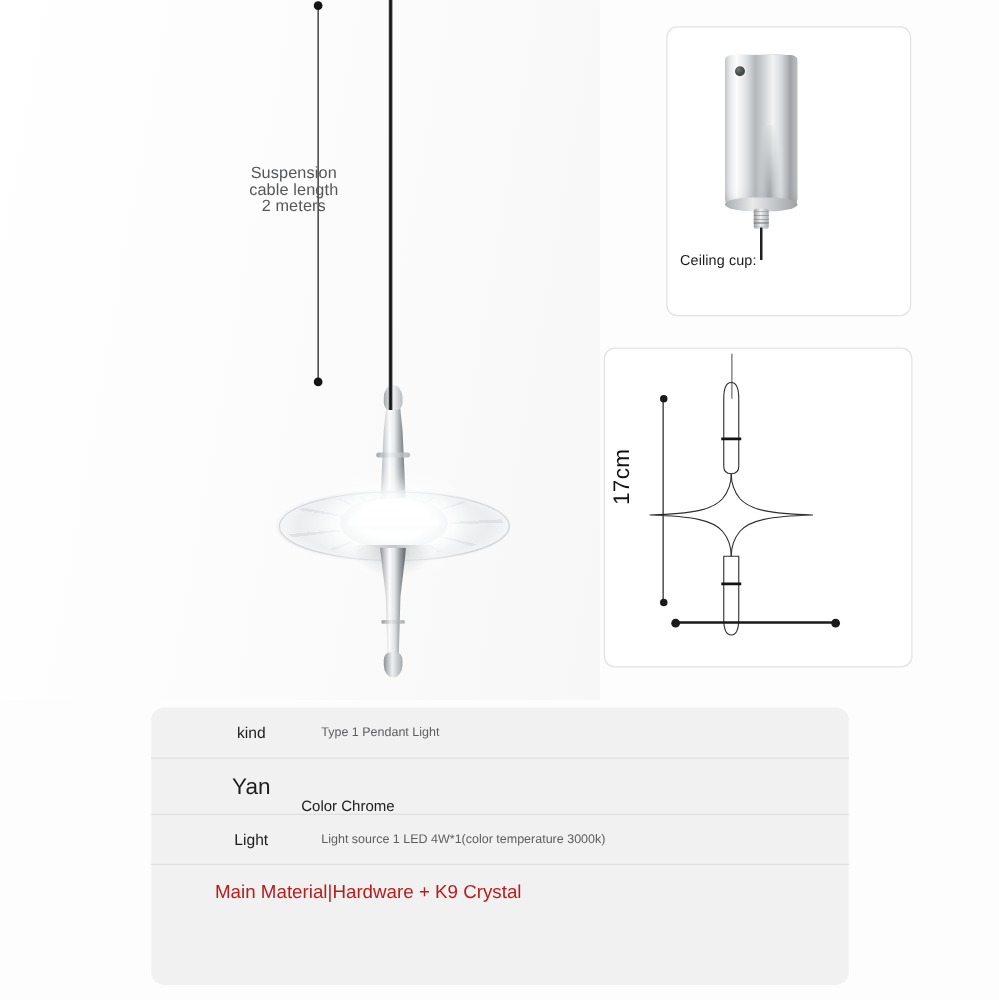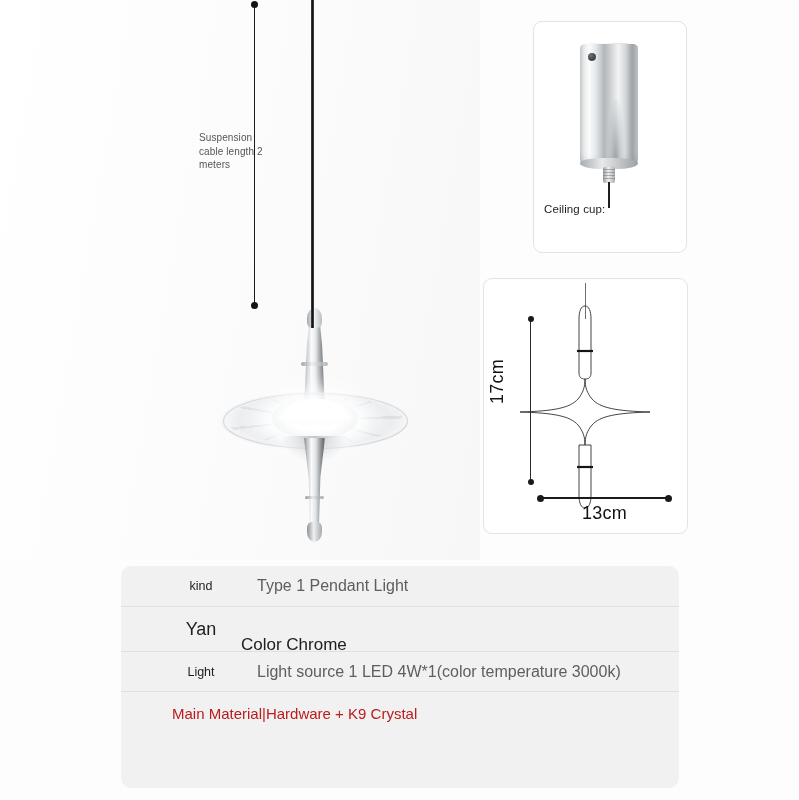--- a/index.html
+++ b/index.html
@@ -48,21 +48,22 @@
     background: #141414;
     left: -3px;
   }
   .measure-dot.top { top: -3px; }
   .measure-dot.bot { bottom: -3px; }
 
   .cable-note {
     position: absolute;
     left: 199px; top: 131px;
     width: 72px;
-    font-size: 10px;
+    text-align: center;
+    font-size: 13px;
     line-height: 13.5px;
     color: #555658;
     z-index: 5;
     letter-spacing: .1px;
   }
 
   
   #lamp {
     position: absolute;
     left: 222px; top: 312px;
@@ -167,20 +168,21 @@
     border-radius: 2px;
     opacity: .7;
   }
 
   
   .panel {
     position: absolute;
     background: #ffffff;
     border: 1px solid #e3e3e3;
     border-radius: 9px;
+    padding-left: 42px;
   }
   #panel-cup  { left: 533px; top: 21px;  width: 152px; height: 230px; }
   #panel-dims { left: 483px; top: 278px; width: 203px; height: 254px; }
 
   
   .cup-body {
     position: absolute;
     left: 46px; top: 22px;
     width: 58px; height: 122px;
     border-radius: 5px 5px 7px 7px;
@@ -334,25 +336,25 @@
   .spec-row .lbl {
     width: 80px;
     flex: 0 0 80px;
     text-align: center;
     color: #1d1d1d;
   }
   .spec-row .val { color: #2b2b2b; }
 
   .row-sm { height: 40px; gap: 16px; }
   .row-sm .lbl { font-size: 12.5px; }
-  .row-sm .val { font-size: 16px; color: #5d5e60; }
+  .row-sm .val { font-size: 10px; color: #5d5e60; }
 
   .row-lg { height: 45px; }
   .row-lg .lbl { font-size: 18px; }
-  .row-lg .val { font-size: 17px; color: #202020; margin-top: 32px; }
+  .row-lg .val { font-size: 12px; color: #202020; margin-top: 32px; }
 
   .row-full {
     height: 44px;
     padding-left: 51px;
   }
   .row-full .val { font-size: 15px; color: #b91c1c; }
 </style>
 </head>
 <body>
 
@@ -426,21 +428,20 @@
   <div class="dim-v-line">
     <span class="dim-v-dot t"></span>
     <span class="dim-v-dot b"></span>
   </div>
   <div class="dim-v-label">17cm</div>
 
   <div class="dim-h-line">
     <span class="dim-h-dot l"></span>
     <span class="dim-h-dot r"></span>
   </div>
-  <div class="dim-h-label">13cm</div>
 </div>
 
 <div id="spec">
 
   <div class="spec-row row-sm">
     <span class="lbl">kind</span>
     <span class="val">Type 1 Pendant Light</span>
   </div>
 
   <div class="spec-row row-lg">

